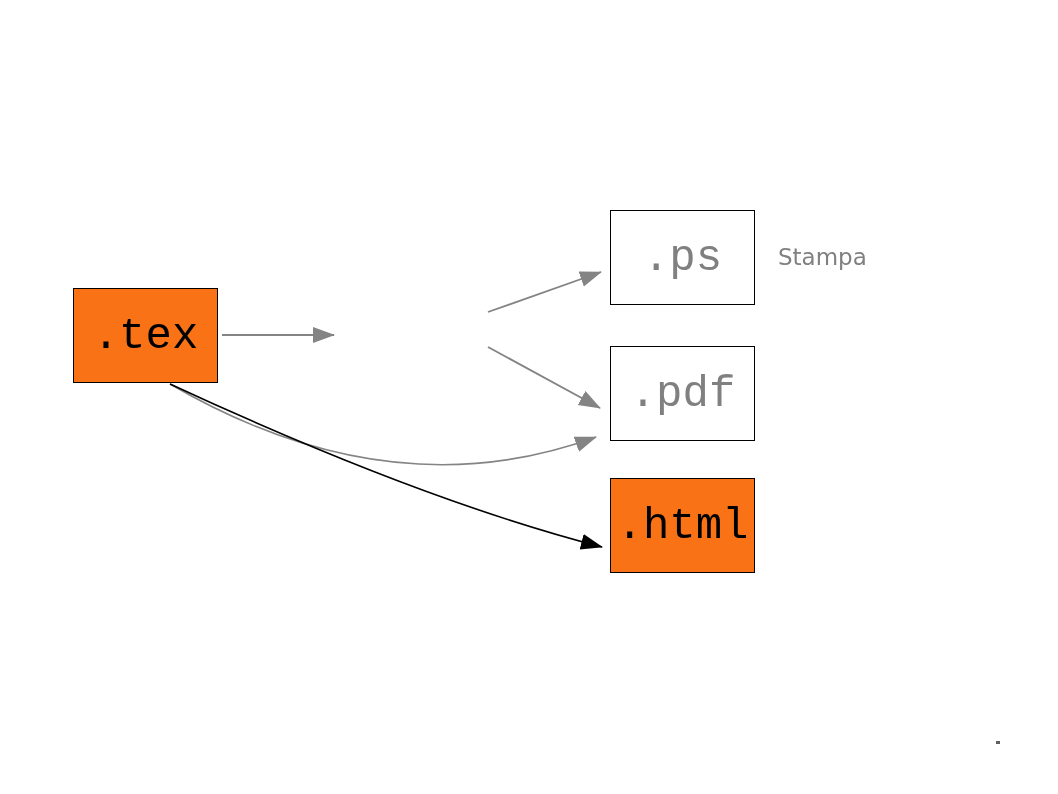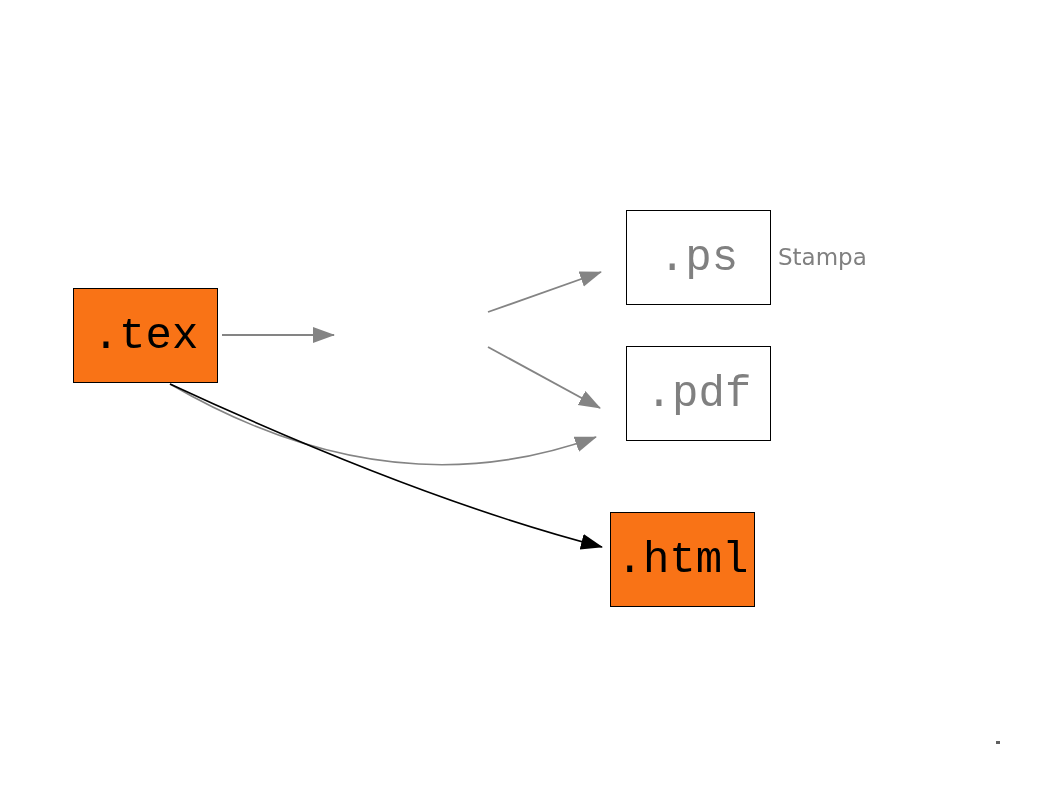--- a/index.html
+++ b/index.html
@@ -18,28 +18,28 @@
     border: 1px solid #000000;
     display: flex;
     align-items: center;
     justify-content: center;
     font-family: "Liberation Mono", "DejaVu Sans Mono", monospace;
     font-size: 44px;
     line-height: 1;
     white-space: nowrap;
     box-sizing: content-box;
   }
-  .node.plain { background: #ffffff; color: #808080; margin-left: 16px; }
+  .node.plain { background: #ffffff; color: #808080; }
   .node.highlight { background: #f97316; color: #000000; }
 
   #node-tex  { left: 73px;  top: 288px; }
   #node-dvi  { left: 338px; top: 286px; }
   #node-ps   { left: 610px; top: 210px; }
   #node-pdf  { left: 610px; top: 346px; align-items: center; }
-  #node-html { left: 610px; top: 512px; }
+  #node-html { left: 610px; top: 478px; }
 
   .annotation {
     position: absolute;
     color: #808080;
     font-size: 23px;
     line-height: 38px;
     font-family: "DejaVu Sans", "Liberation Sans", sans-serif;
   }
   #annotation-ps  { left: 778px; top: 238px; }
   #annotation-pdf { left: 778px; top: 376px; width: 250px; }

